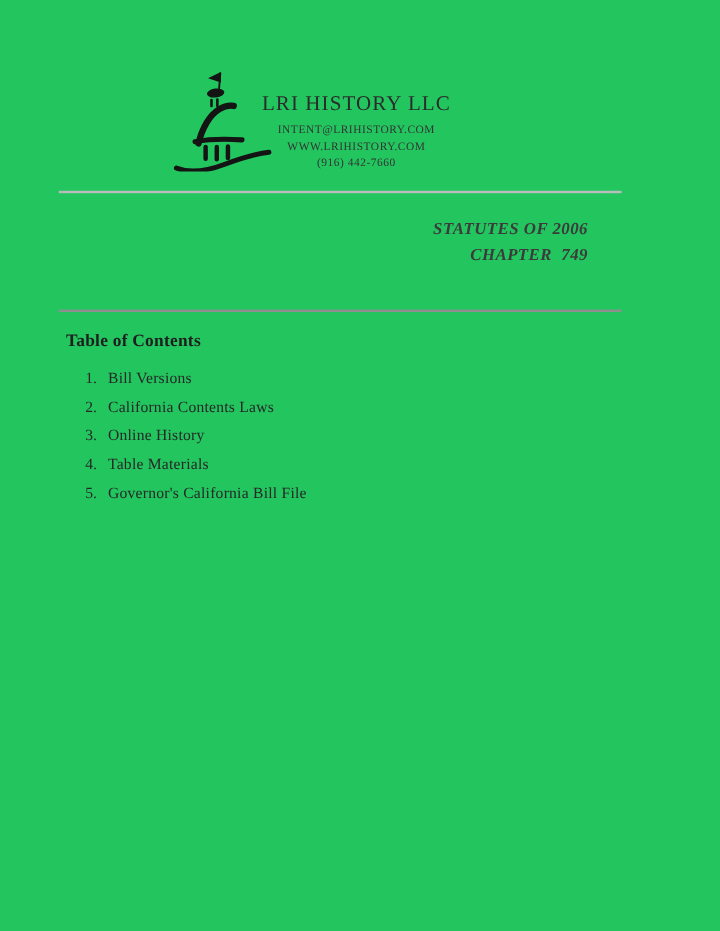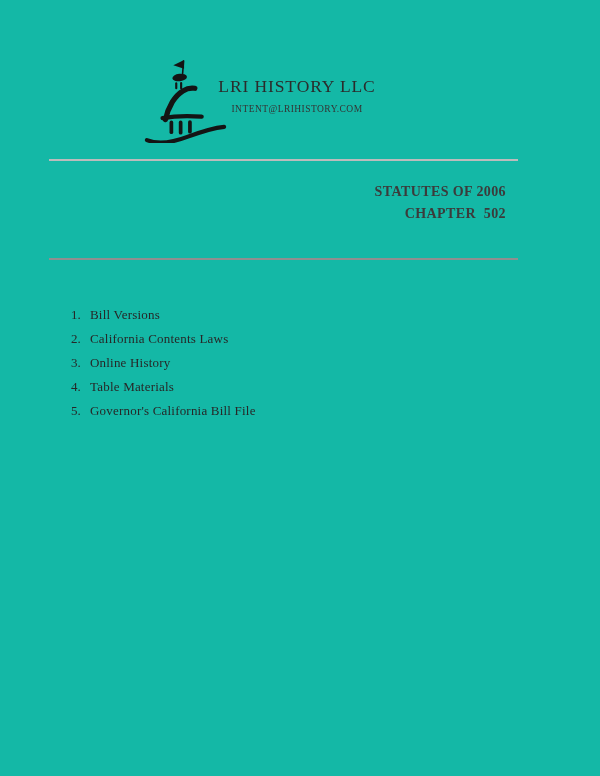--- a/index.html
+++ b/index.html
@@ -4,21 +4,21 @@
 <style>
   html, body {
     margin: 0;
     padding: 0;
     background: #ffffff;
   }
   .page {
     position: relative;
     width: 600px;
     height: 776px;
-    background: #14b8a6;
+    background: #22c55e;
     overflow: hidden;
     font-family: "Liberation Serif", "DejaVu Serif", serif;
   }
 
   
   .logo {
     position: absolute;
     left: 144px;
     top: 57px;
     width: 86px;
@@ -63,26 +63,27 @@
     top: 258px;
     width: 469px;
     height: 1.6px;
     background: #8f8f8f;
   }
 
   
   .bill-ref {
     position: absolute;
     top: 181px;
-    right: 94px;
+    right: 110px;
     text-align: right;
     font-weight: bold;
     font-size: 14px;
     letter-spacing: 0.4px;
     color: #3b3b3b;
+    font-style: italic;
   }
   .bill-line {
     line-height: 22.3px;
     white-space: pre; 
   }
 
   
   .toc-heading {
     position: absolute;
     left: 55px;
@@ -136,31 +137,34 @@
       <path d="M37.5,67 v10.5" stroke-width="3.8"></path>
       <path d="M47,66.5 v10" stroke-width="3.8"></path>
 
       <path d="M3,85 C14,89.5 28,88 45,81.5 C60,76 72,72.5 82,71.5" stroke-width="4.2"></path>
     </g>
   </svg>
 
   <div class="header-text">
     <div class="company-name">LRI HISTORY LLC</div>
     <div class="contact-line">INTENT@LRIHISTORY.COM</div>
+    <div class="contact-line">WWW.LRIHISTORY.COM</div>
+    <div class="contact-line">(916) 442-7660</div>
   </div>
 
   <div class="rule-top"></div>
 
   <div class="bill-ref">
     <div class="bill-line">STATUTES OF 2006</div>
-    <div class="bill-line">CHAPTER  502</div>
+    <div class="bill-line">CHAPTER  749</div>
   </div>
 
   <div class="rule-bottom"></div>
 
+  <div class="toc-heading">Table of Contents</div>
 
   <div class="toc-list">
     <div class="toc-row">
       <span class="toc-num">1.</span>
       <span class="toc-label">Bill Versions</span>
     </div>
     <div class="toc-row">
       <span class="toc-num">2.</span>
       <span class="toc-label">California Contents Laws</span>
     </div>

